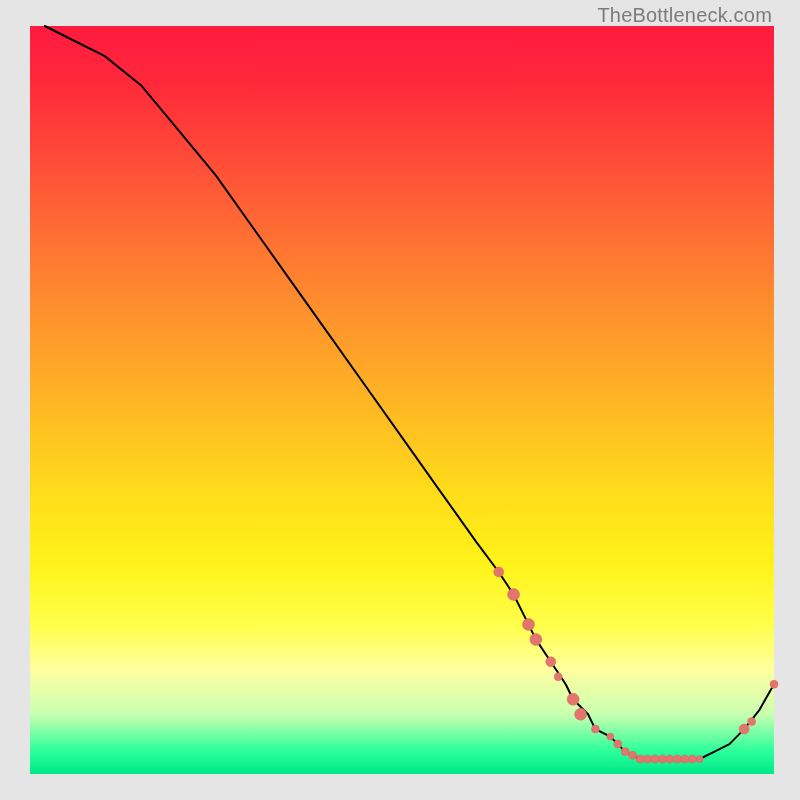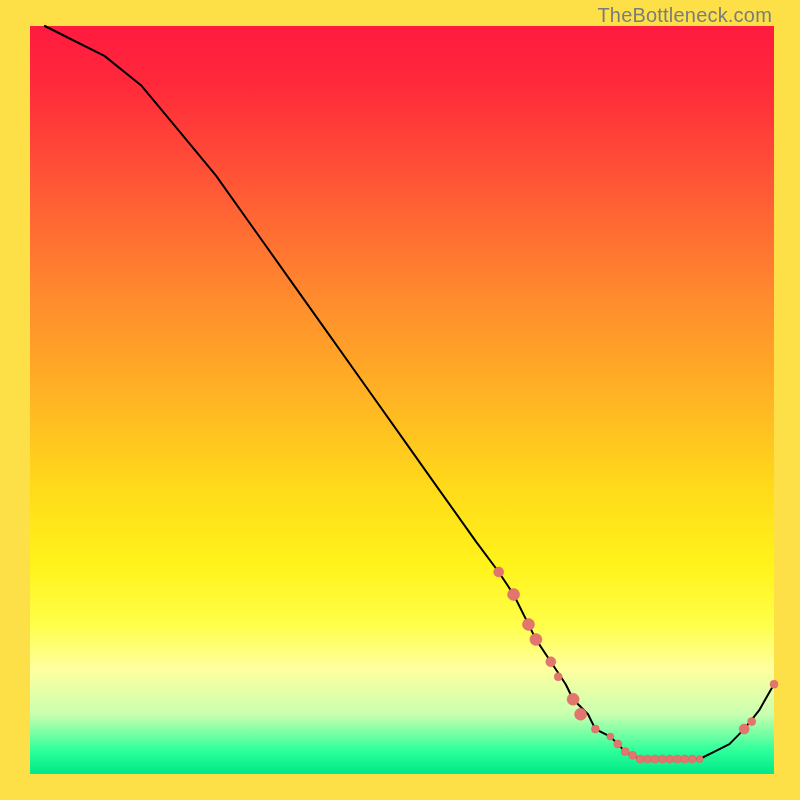--- a/index.html
+++ b/index.html
@@ -8,21 +8,21 @@
     width: 800px;
     height: 800px;
     background: #000;
     overflow: hidden;
     font-family: Arial, Helvetica, sans-serif;
   }
   .stage {
     position: relative;
     width: 800px;
     height: 800px;
-    background: #fde047;
+    background: #e5e5e5;
   }
   .plot {
     position: absolute;
     left: 30px;
     top: 26px;
     width: 744px;
     height: 748px;
     
     background: linear-gradient(to bottom,
       #ff1a3f 0%,

